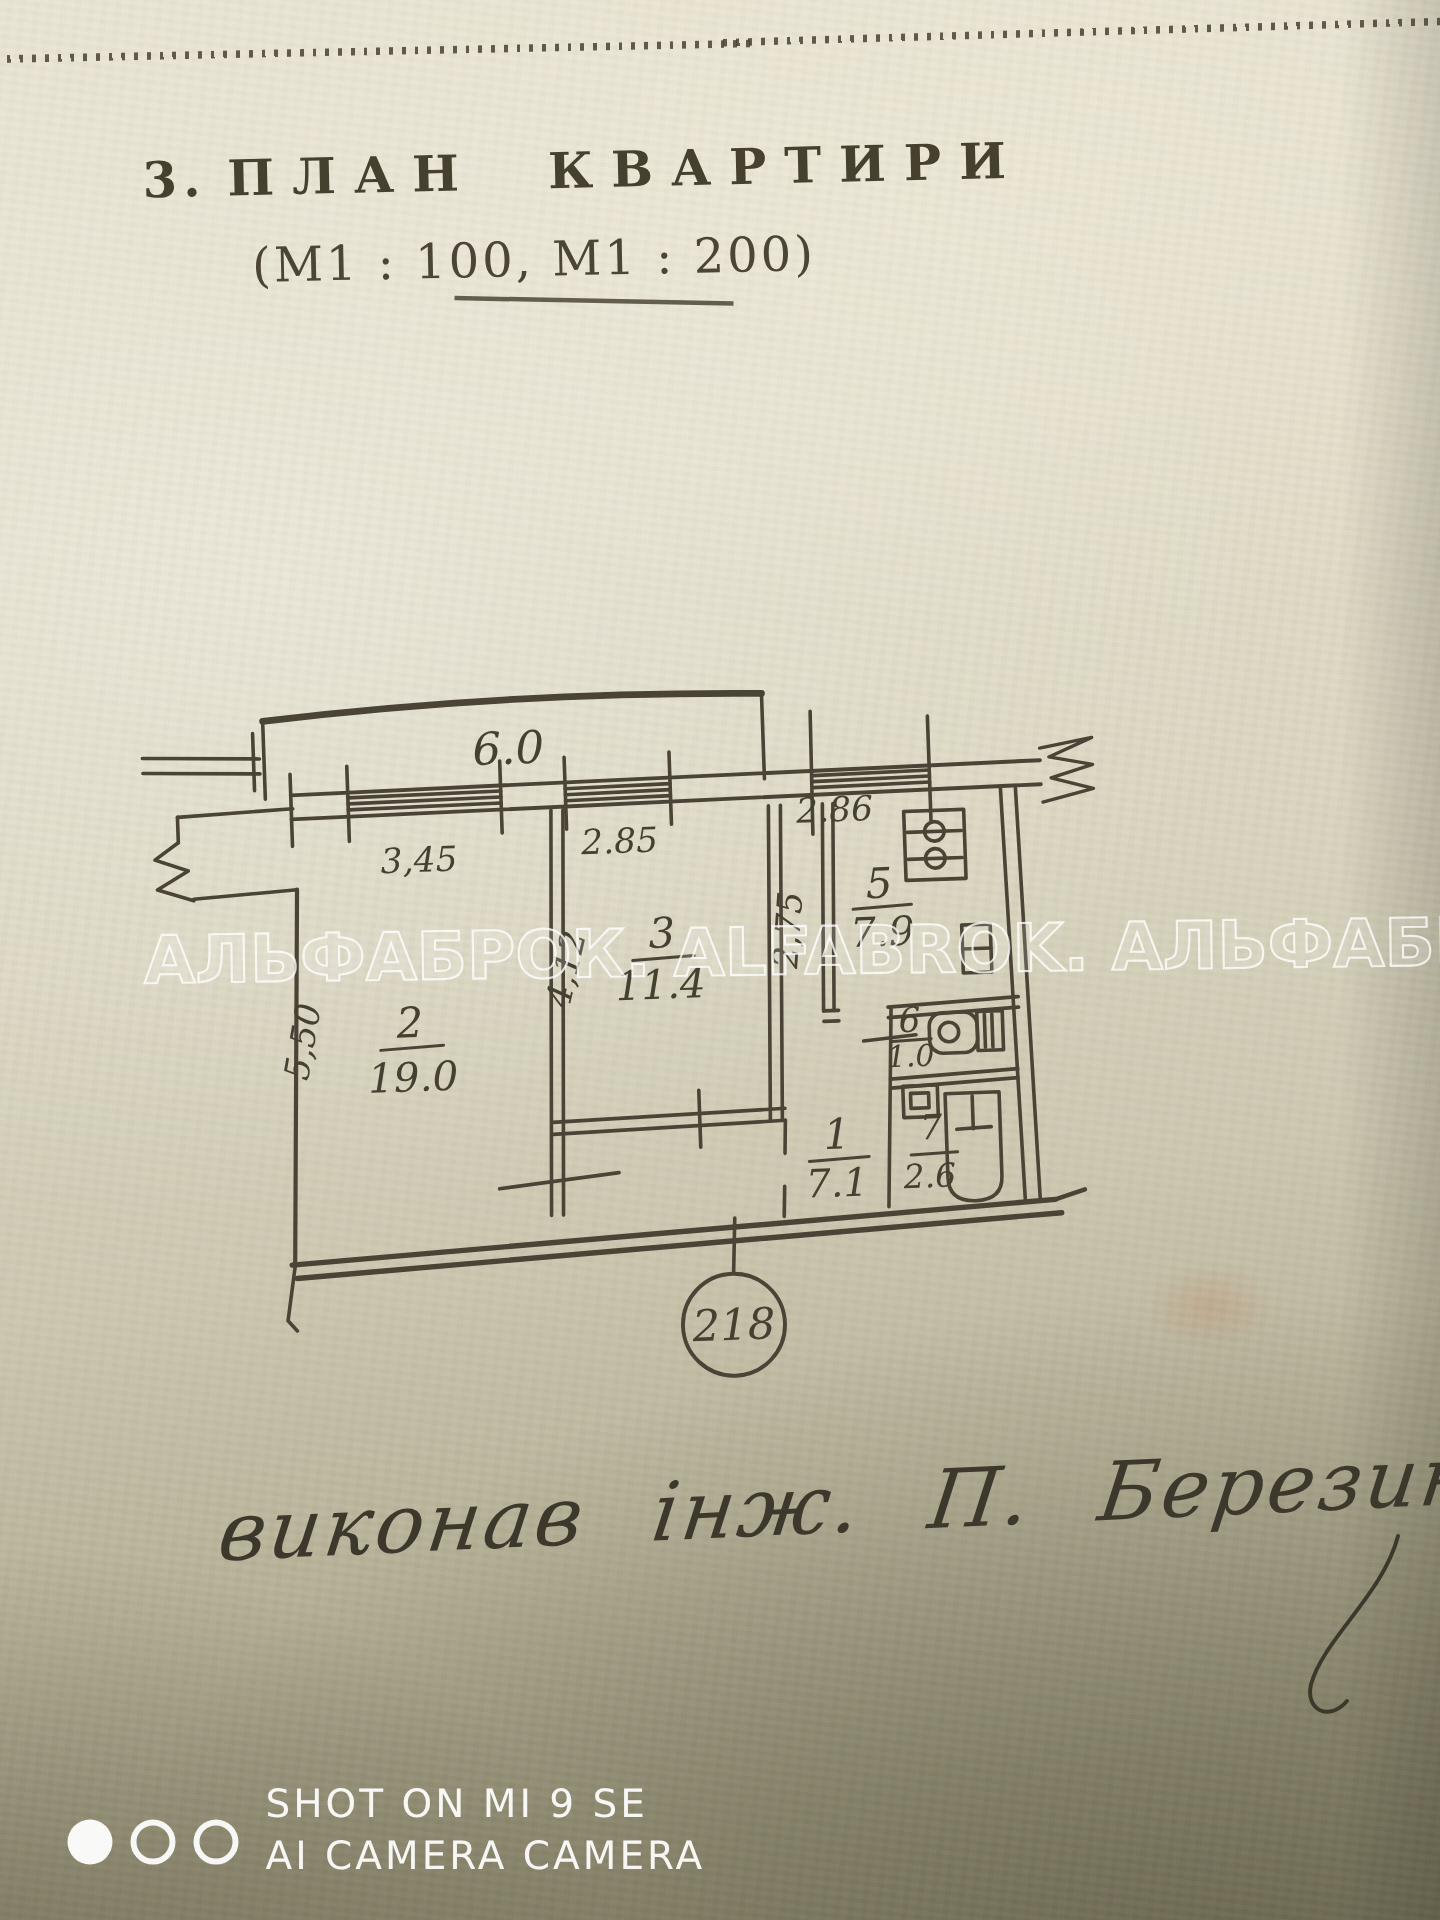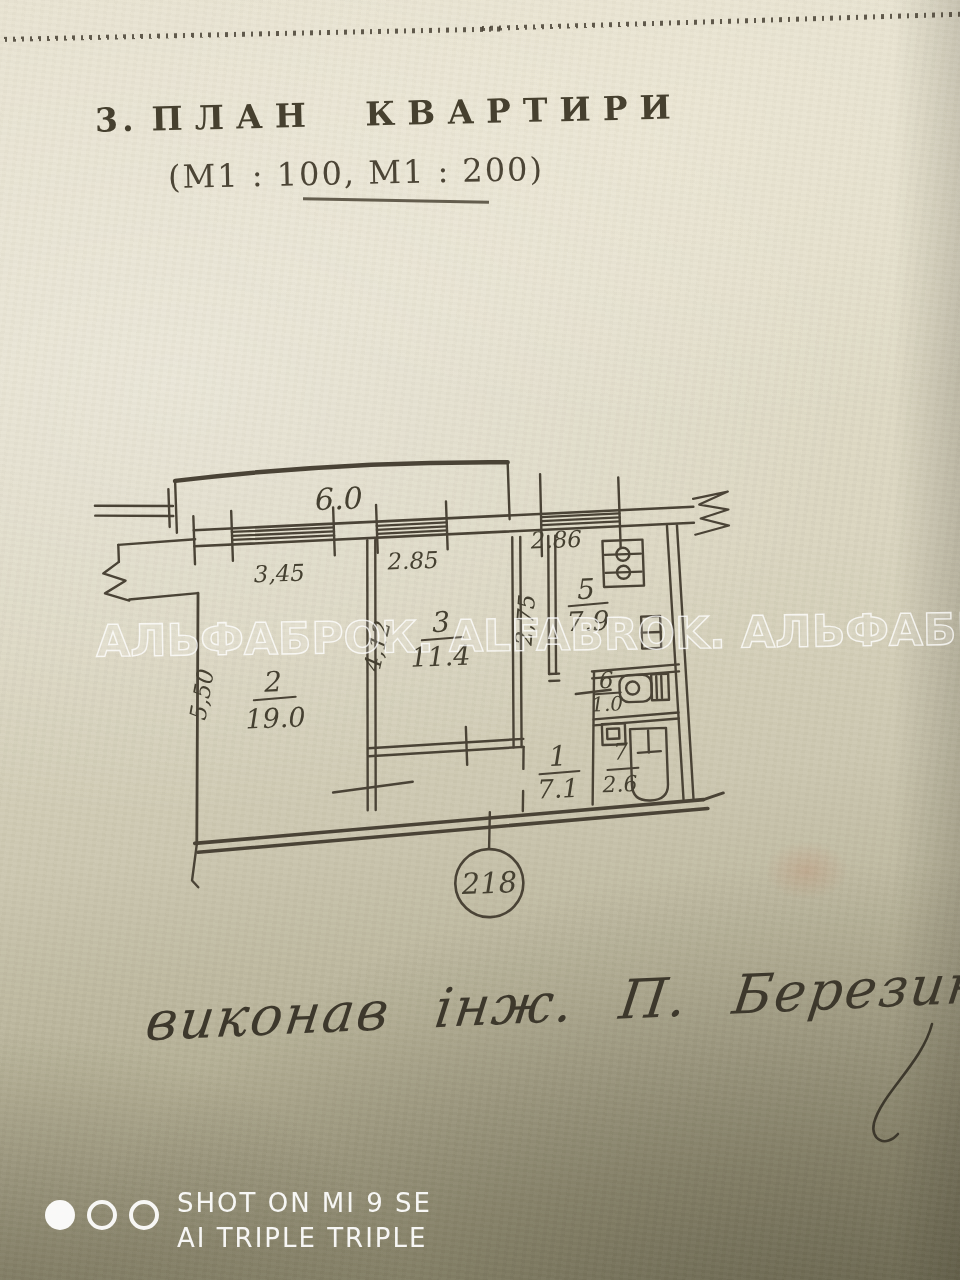--- a/index.html
+++ b/index.html
@@ -33,21 +33,21 @@
   .planwrap{position:absolute;left:88px;top:448px;width:690px;height:515px;}
   svg text{font-family:"DejaVu Serif", serif;font-style:italic;fill:#454031;}
   .wmark{position:absolute;left:96px;top:610px;width:790px;white-space:nowrap;
     font-family:"DejaVu Sans", sans-serif;font-weight:bold;font-size:44px;letter-spacing:0px;
     color:rgba(255,255,255,.14);-webkit-text-stroke:1.4px rgba(255,255,255,.78);
     transform:rotate(-.8deg);pointer-events:none;}
   .signature{position:absolute;left:146px;top:972px;width:800px;color:#3d382c;
     font-size:54px;font-style:italic;letter-spacing:2px;word-spacing:26px;
     transform:rotate(-2.6deg) skewX(-10deg);white-space:nowrap;}
   .flourish{position:absolute;left:852px;top:1018px;}
-  .cam{position:absolute;left:45px;top:1186px;display:flex;align-items:flex-start;gap:18px;}
+  .cam{position:absolute;left:45px;top:1186px;display:flex;align-items:center;gap:18px;}
   .dots{display:flex;gap:12px;align-items:center;margin-top:14px;}
   .dot{width:30px;height:30px;border-radius:50%;box-sizing:border-box;}
   .dot.filled{background:rgba(255,255,255,.95);}
   .dot.ring{border:4px solid rgba(255,255,255,.93);}
   .camtext{font-family:"DejaVu Sans", sans-serif;color:rgba(255,255,255,.93);
     font-size:26px;letter-spacing:2px;line-height:35px;}
 </style>
 </head>
 <body>
 
@@ -228,15 +228,15 @@
 </svg>
 
 <div class="cam">
   <div class="dots">
     <div class="dot filled"></div>
     <div class="dot ring"></div>
     <div class="dot ring"></div>
   </div>
   <div class="camtext">
     <div>SHOT ON MI 9 SE</div>
-    <div>AI TRIPLE TRIPLE</div>
+    <div>AI CAMERA CAMERA</div>
   </div>
 </div>
 
 </body></html>

